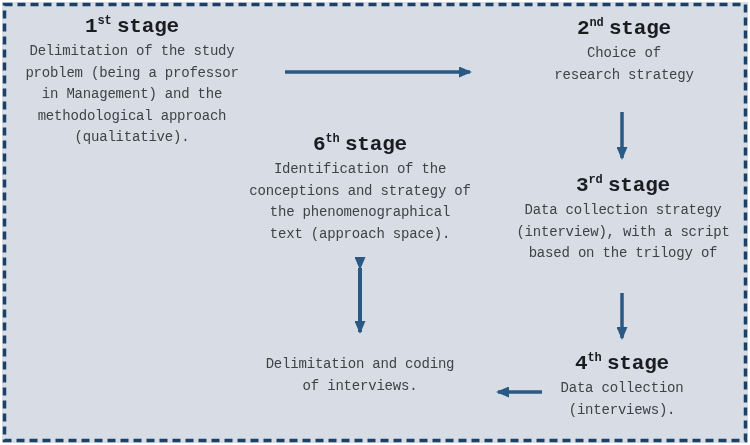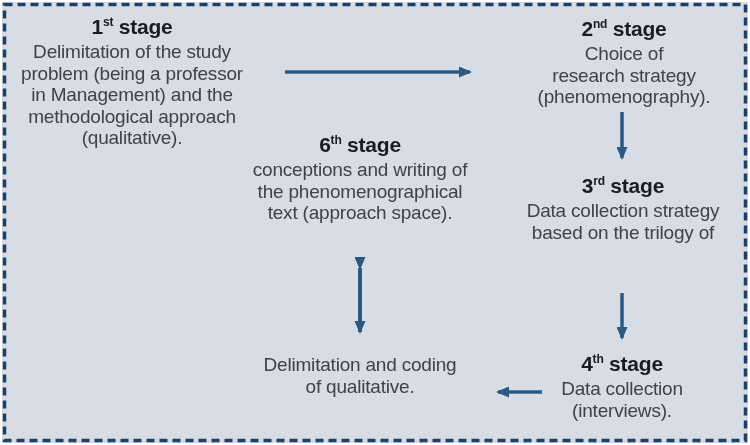--- a/index.html
+++ b/index.html
@@ -39,37 +39,38 @@
     stroke: var(--arrow);
     stroke-width: 3.5;
     fill: none;
   }
   .arrow-line.thick { stroke-width: 4; }
   .arrow-head { fill: var(--arrow); }
   .stage {
     position: absolute;
     text-align: center;
     letter-spacing: -0.2px;
+    font-family: Liberation Mono, monospace;
   }
   .stage-title {
     font-size: 21px;
     font-weight: bold;
     color: var(--title-text);
     line-height: 26px;
     margin-bottom: 1px;
   }
   .stage-title sup {
     font-size: 12px;
     font-weight: bold;
     vertical-align: super;
     line-height: 0;
   }
   .stage-title .word { margin-left: 0.26em; }
   .stage-body {
-    font-size: 19px;
+    font-size: 14px;
     color: var(--body-text);
     line-height: 21.5px;
   }
   
   .stage-1 { left: 17px;  top: 14px;  width: 230px; }
   .stage-2 { left: 514px; top: 16px;  width: 220px; }
   .stage-3 { left: 498px; top: 173px; width: 250px; }
   .stage-4 { left: 522px; top: 351px; width: 200px; }
   .stage-5 { left: 245px; top: 354px; width: 230px; }
   .stage-6 { left: 235px; top: 132px; width: 250px; }
@@ -109,48 +110,49 @@
       <div>methodological approach</div>
       <div>(qualitative).</div>
     </div>
   </div>
 
   <div class="stage stage-2">
     <div class="stage-title"><span>2</span><sup>nd</sup><span class="word">stage</span></div>
     <div class="stage-body">
       <div>Choice of</div>
       <div>research strategy</div>
-      <div>(phenomenography).</div>
     </div>
   </div>
 
   <div class="stage stage-3">
     <div class="stage-title"><span>3</span><sup>rd</sup><span class="word">stage</span></div>
     <div class="stage-body">
       <div>Data collection strategy</div>
+      <div>(interview), with a script</div>
       <div>based on the trilogy of</div>
     </div>
   </div>
 
   <div class="stage stage-4">
     <div class="stage-title"><span>4</span><sup>th</sup><span class="word">stage</span></div>
     <div class="stage-body">
       <div>Data collection</div>
       <div>(interviews).</div>
     </div>
   </div>
 
   <div class="stage stage-5">
     <div class="stage-body">
       <div>Delimitation and coding</div>
-      <div>of qualitative.</div>
+      <div>of interviews.</div>
     </div>
   </div>
 
   <div class="stage stage-6">
     <div class="stage-title"><span>6</span><sup>th</sup><span class="word">stage</span></div>
     <div class="stage-body">
-      <div>conceptions and writing of</div>
+      <div>Identification of the</div>
+      <div>conceptions and strategy of</div>
       <div>the phenomenographical</div>
       <div>text (approach space).</div>
     </div>
   </div>
 </div>
 
 </body></html>

